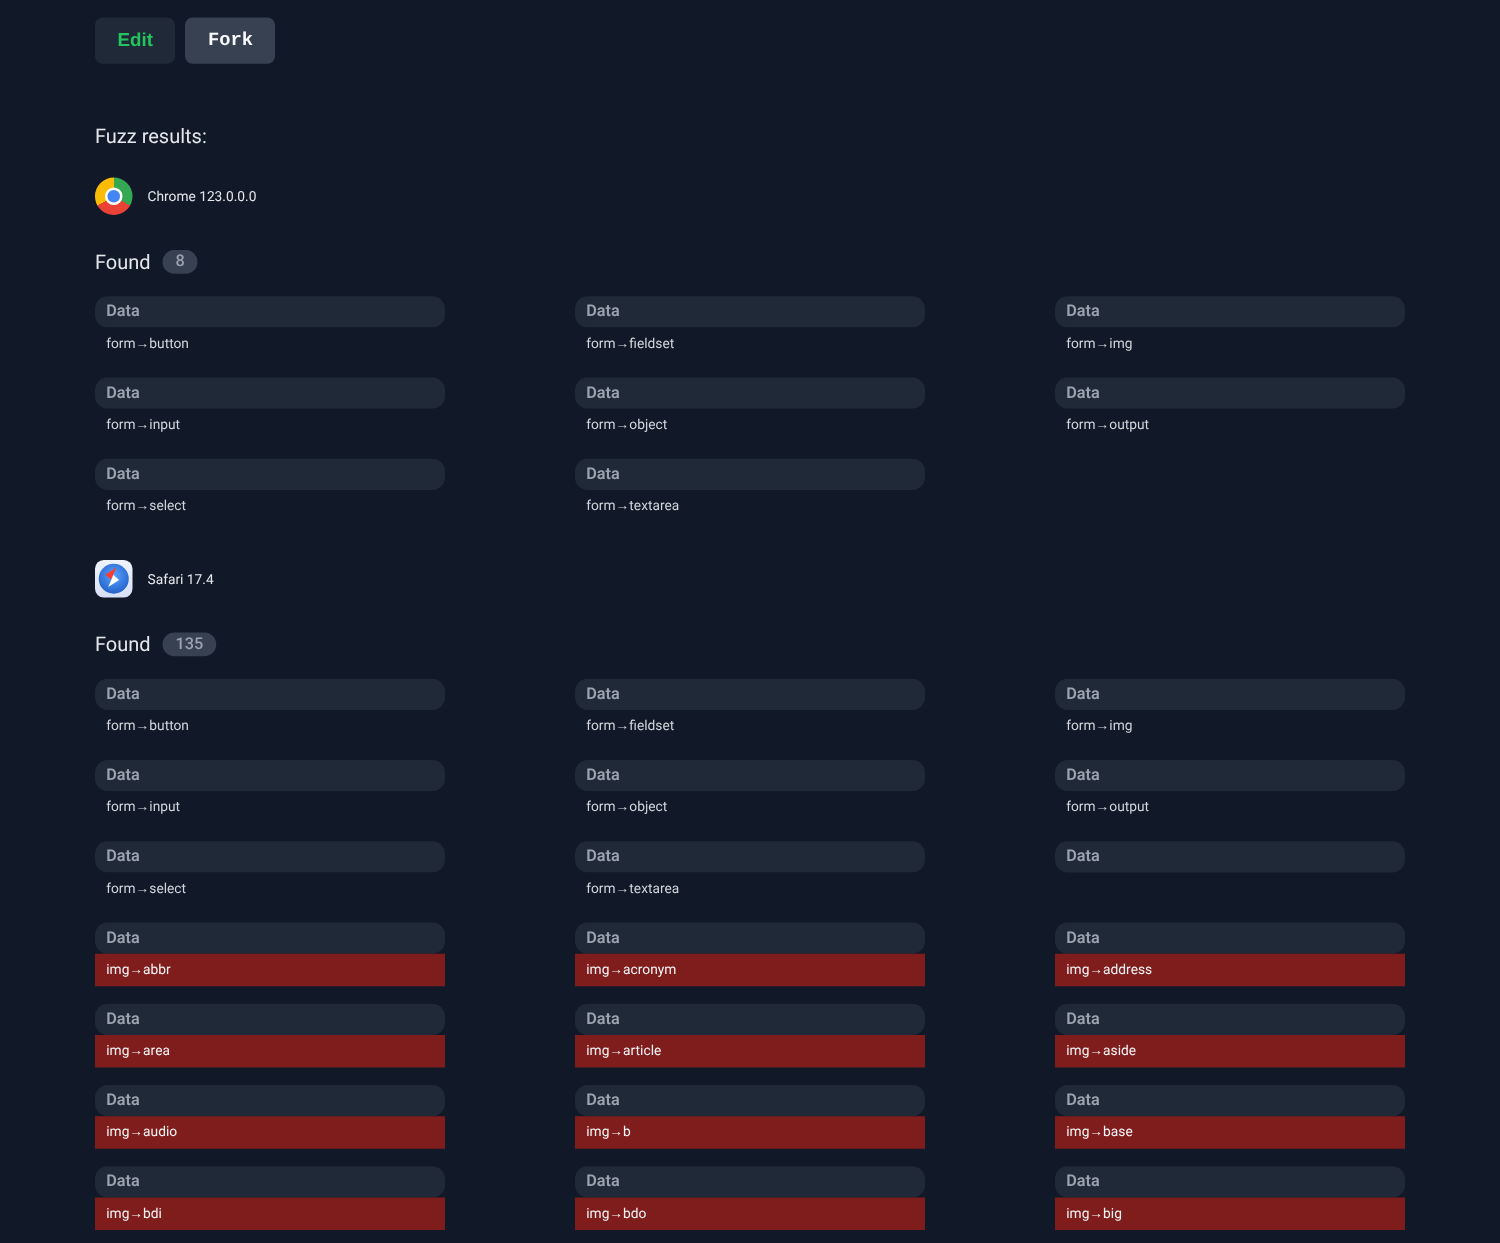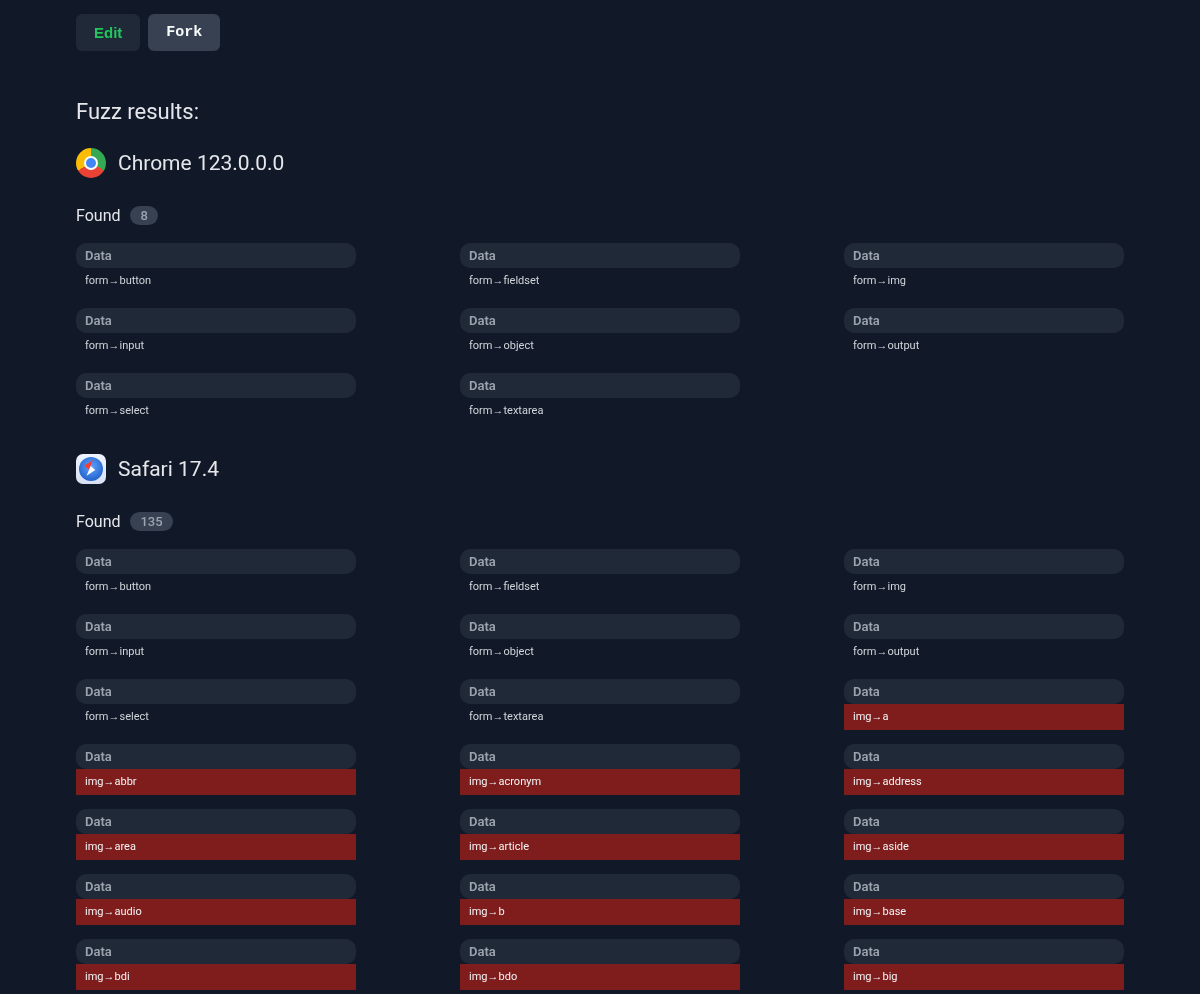--- a/index.html
+++ b/index.html
@@ -28,38 +28,38 @@
     background: #1f2937;
     color: #22c55e;
     cursor: not-allowed;
   }
   .btn-active {
     background: #374151;
     color: #f9fafb;
     font-family: Liberation Mono, monospace;
   }
   .section-title {
-    font-size: 22px;
+    font-size: 16px;
     color: #e5e7eb;
     margin-bottom: 24px;
   }
   .browser-row {
     display: flex;
     align-items: center;
     gap: 12px;
     margin-bottom: 28px;
   }
   .browser-icon {
     width: 30px;
     height: 30px;
     border-radius: 7px;
     flex: 0 0 auto;
   }
   .browser-name {
-    font-size: 21px;
+    font-size: 11px;
     color: #e5e7eb;
   }
   .found-row {
     display: flex;
     align-items: center;
     gap: 10px;
     margin-bottom: 18px;
     font-size: 16px;
     color: #e5e7eb;
   }
@@ -264,21 +264,20 @@
       <div class="card">
         <div class="card-header">Data</div>
         <div class="card-value">form→select</div>
       </div>
       <div class="card">
         <div class="card-header">Data</div>
         <div class="card-value">form→textarea</div>
       </div>
       <div class="card">
         <div class="card-header">Data</div>
-        <div class="card-value highlight">img→a</div>
       </div>
       <div class="card">
         <div class="card-header">Data</div>
         <div class="card-value highlight">img→abbr</div>
       </div>
       <div class="card">
         <div class="card-header">Data</div>
         <div class="card-value highlight">img→acronym</div>
       </div>
       <div class="card">

